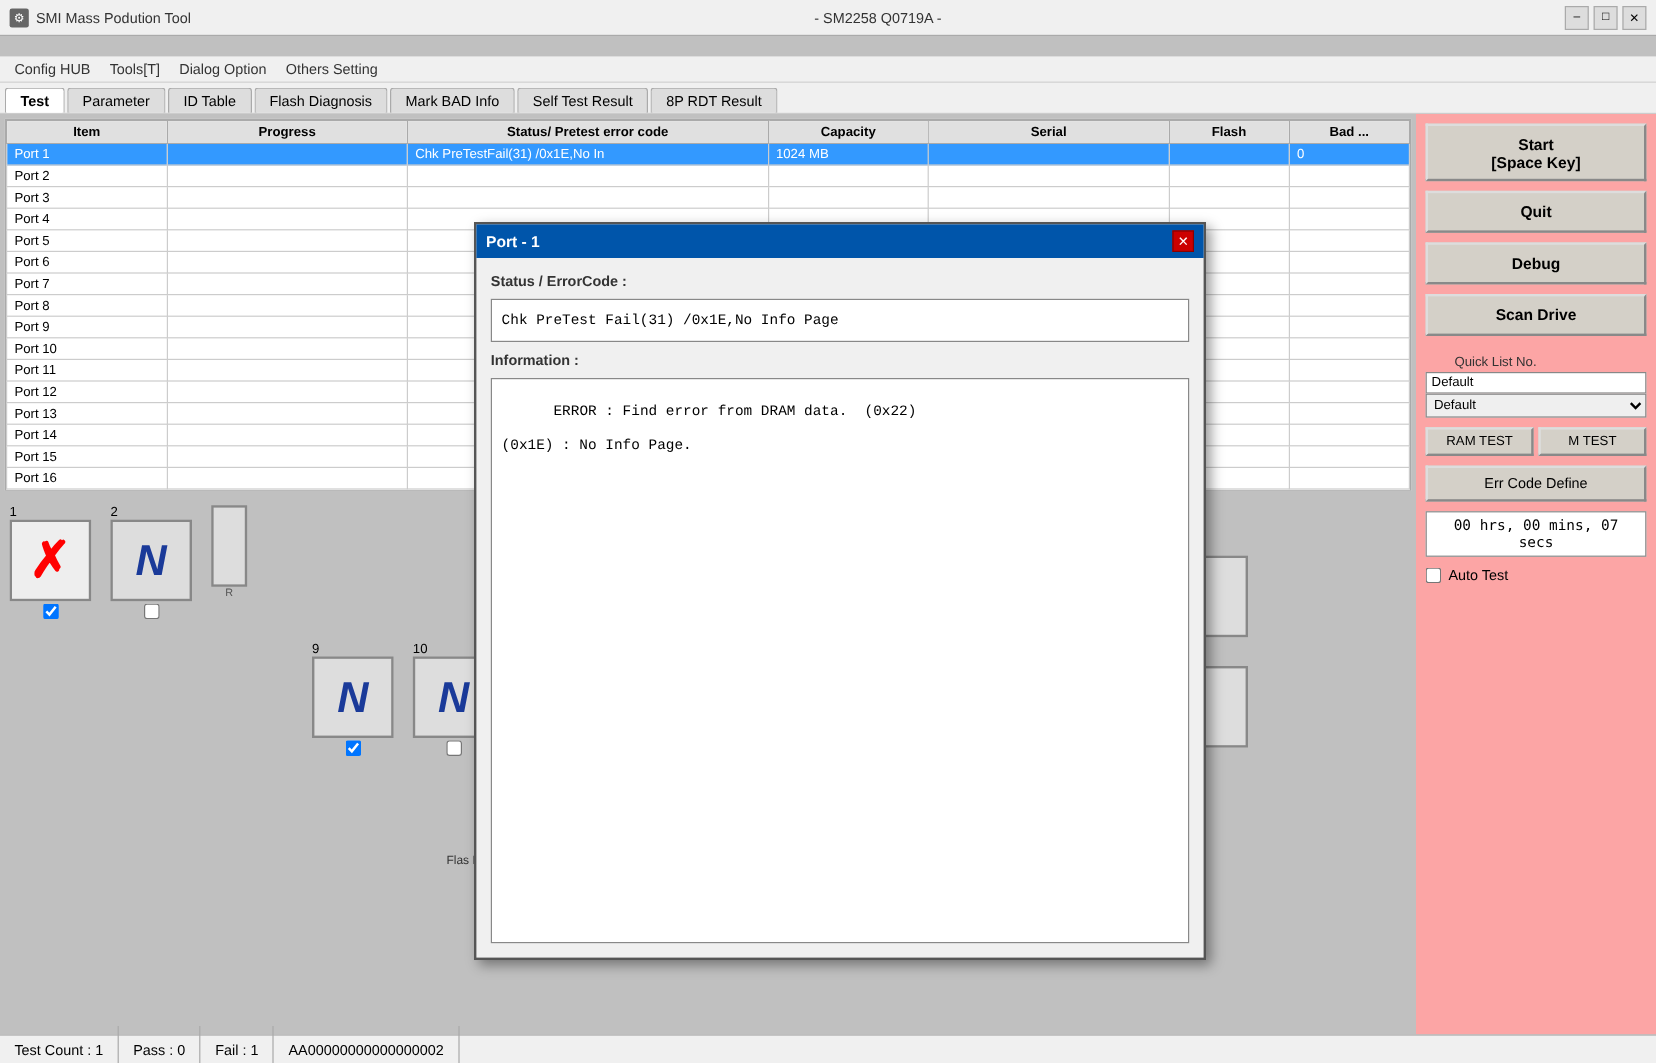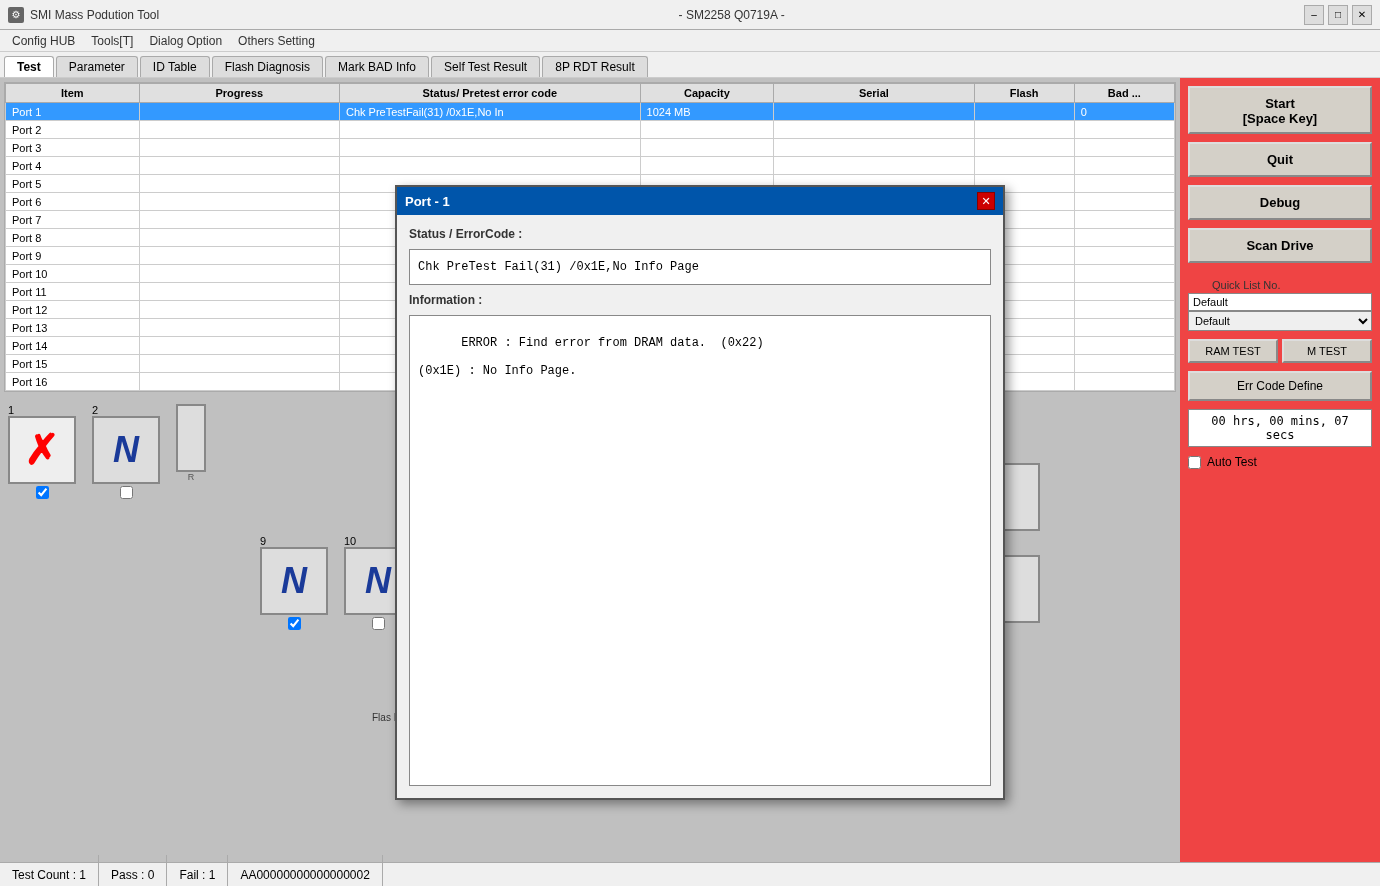--- a/index.html
+++ b/index.html
@@ -61,20 +61,21 @@
     }
 
     
     .menu-bar {
       height: 22px;
       background: #f0f0f0;
       display: flex;
       align-items: center;
       border-bottom: 1px solid #ccc;
       padding: 0 4px;
+      margin-top: 17px;
     }
     .menu-item {
       padding: 2px 8px;
       cursor: pointer;
       font-size: 12px;
       color: #333;
     }
 
     
     .tab-bar {
@@ -131,21 +132,21 @@
     .col-progress { width: 120px; }
     .col-status { width: 180px; }
     .col-capacity { width: 80px; }
     .col-serial { width: 120px; }
     .col-flash { width: 60px; }
     .col-bad { width: 60px; }
 
     
     .sidebar {
       width: 200px;
-      background: #ef4444;
+      background: #fca5a5;
       padding: 8px;
       display: flex;
       flex-direction: column;
       gap: 8px;
     }
     .sidebar-btn {
       width: 100%;
       padding: 8px 4px;
       font-size: 13px;
       font-weight: bold;

